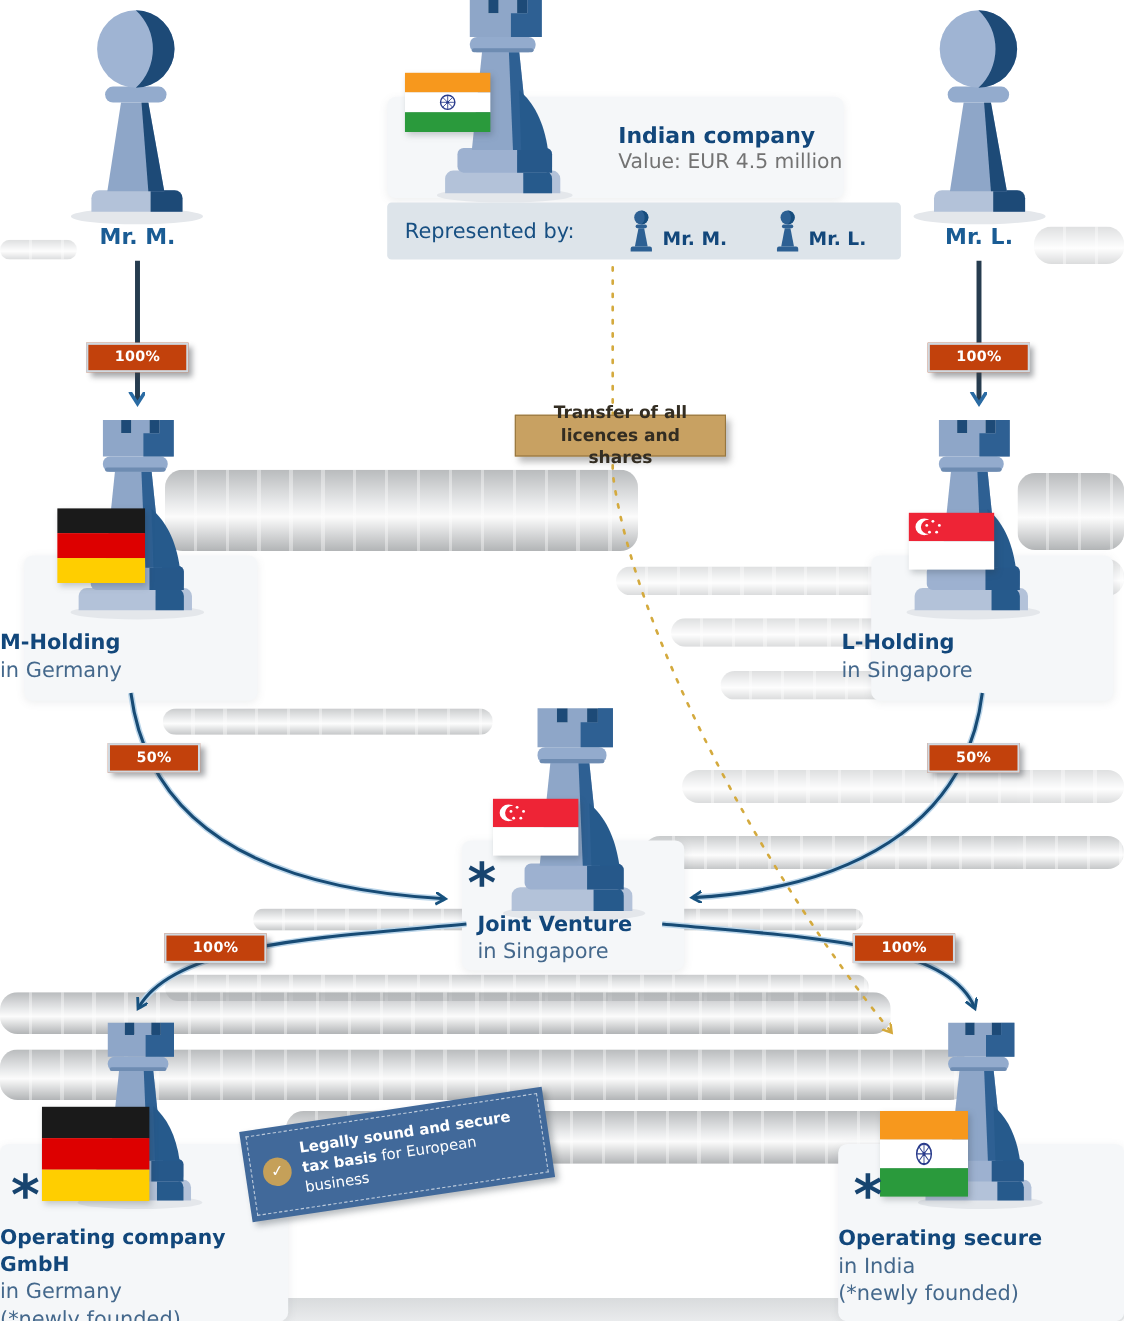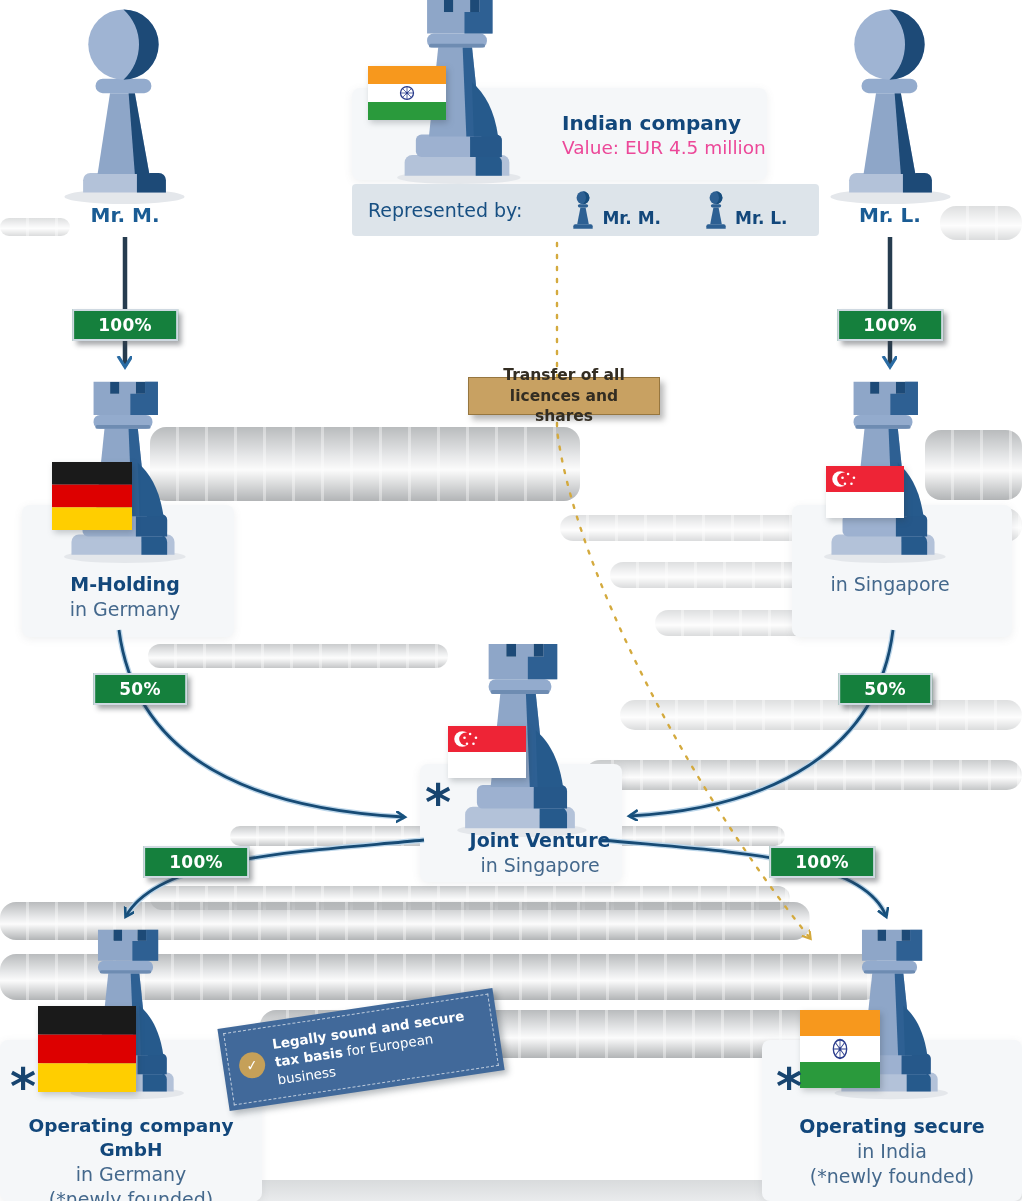--- a/index.html
+++ b/index.html
@@ -20,38 +20,38 @@
         box-shadow:0 2px 8px rgba(90,100,110,.10);}
   .repbar{position:absolute;background:#dde4ea;border-radius:4px;z-index:2;
           display:flex;align-items:center;}
 
   #arrows{position:absolute;left:0;top:0;z-index:3;}
 
   .piece,.flag{position:absolute;z-index:4;}
   .flag{filter:drop-shadow(2px 3px 3px rgba(40,50,60,.25));}
 
   .badge{position:absolute;z-index:5;transform:translate(-50%,-50%);
-         background:#15803d;color:#fff;font-weight:bold;font-size:17px;
+         background:#c2410c;color:#fff;font-weight:bold;font-size:13px;
          padding:4px 24px;border:2px solid #cfd9e1;letter-spacing:.3px;
          box-shadow:4px 4px 5px rgba(60,65,70,.45);}
 
   .goldbox{position:absolute;z-index:5;box-sizing:border-box;
            background:#c8a162;border:1px solid #96763f;color:#332d22;
            font-weight:bold;font-size:15.5px;line-height:1.35;text-align:center;
            display:flex;align-items:center;justify-content:center;
            box-shadow:4px 5px 6px rgba(80,80,80,.40);}
 
   .toplabel{position:absolute;z-index:5;text-align:center;
             font-weight:bold;font-size:20px;color:#1a5c94;}
 
   .titleblock{position:absolute;z-index:5;text-align:left;}
   .titleblock .t{font-size:20px;font-weight:bold;color:#12477b;line-height:1.3;}
-  .titleblock .s{font-size:18.5px;color:#ec4899;line-height:1.3;}
-
-  .nodelabel{position:absolute;z-index:5;text-align:center;}
+  .titleblock .s{font-size:18.5px;color:#737373;line-height:1.3;}
+
+  .nodelabel{position:absolute;z-index:5;text-align:left;}
   .nodelabel .t{font-size:19px;font-weight:bold;color:#12477b;line-height:1.3;}
   .nodelabel .s{font-size:19px;color:#44688c;line-height:1.32;}
 
   .ast{position:absolute;z-index:5;color:#17446f;font-size:50px;font-weight:bold;line-height:1;}
 
   .replabel{font-size:19px;color:#174f82;margin-left:16px;}
   .rep{display:flex;align-items:flex-end;gap:6px;}
   .rep .nm{font-size:17px;font-weight:bold;color:#12477b;margin-bottom:2px;}
 
   .ribbon{position:absolute;left:222px;top:1008px;width:278px;z-index:6;
@@ -265,20 +265,21 @@
   <div class="badge" style="left:196px;top:862px">100%</div>
   <div class="badge" style="left:822px;top:862px">100%</div>
 
   <div class="goldbox" style="left:468px;top:377px;width:192px;height:38px;padding:4px 14px">Transfer of all licences and shares</div>
 
   <div class="nodelabel" style="left:0;top:572px;width:250px">
     <div class="t">M-Holding</div>
     <div class="s">in Germany</div>
   </div>
   <div class="nodelabel" style="left:765px;top:572px;width:250px">
+    <div class="t">L-Holding</div>
     <div class="s">in Singapore</div>
   </div>
   <div class="nodelabel" style="left:434px;top:828px;width:212px">
     <div class="t">Joint Venture</div>
     <div class="s">in Singapore</div>
   </div>
   <div class="nodelabel" style="left:0;top:1114px;width:262px">
     <div class="t" style="font-size:18.5px">Operating company GmbH</div>
     <div class="s">in Germany</div>
     <div class="s">(*newly founded)</div>

